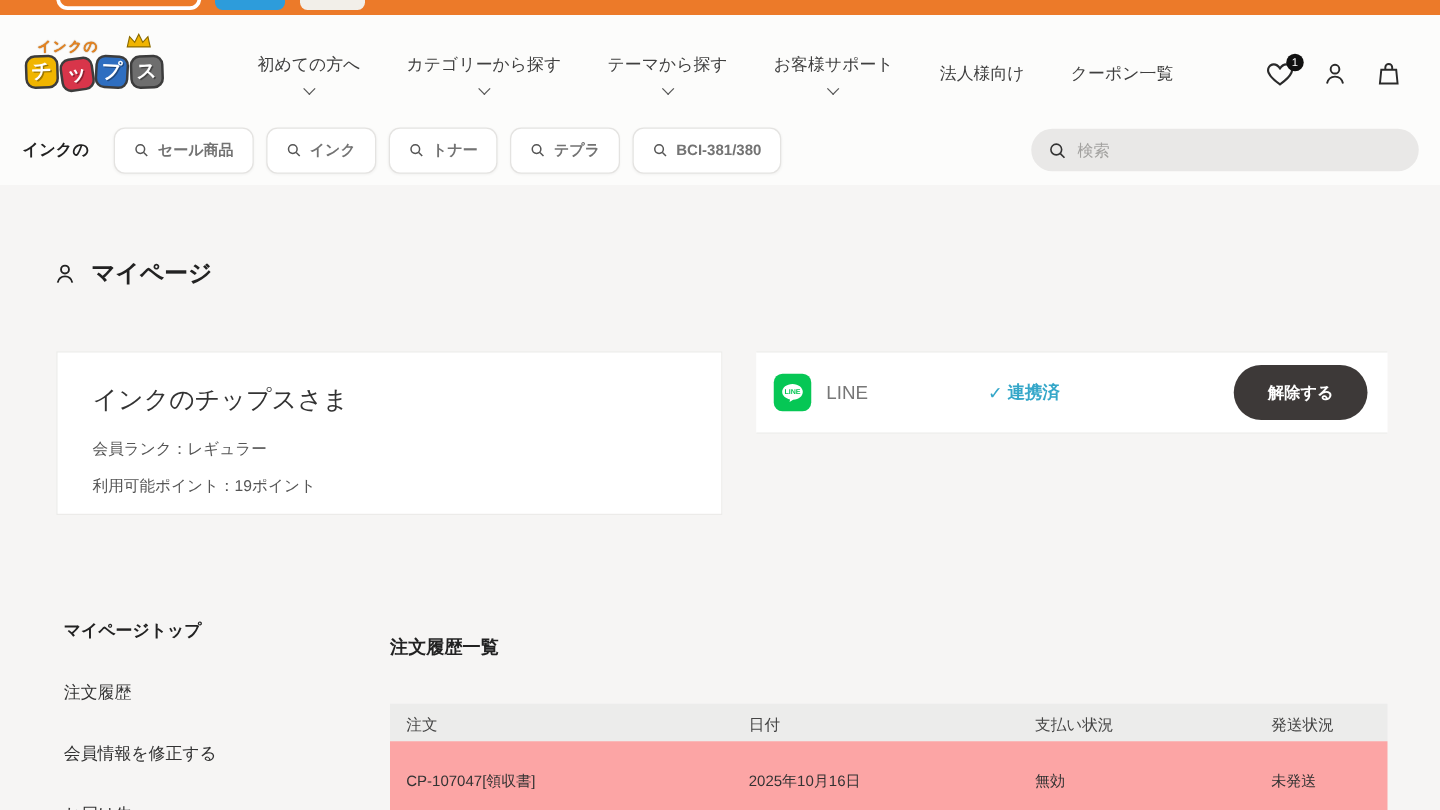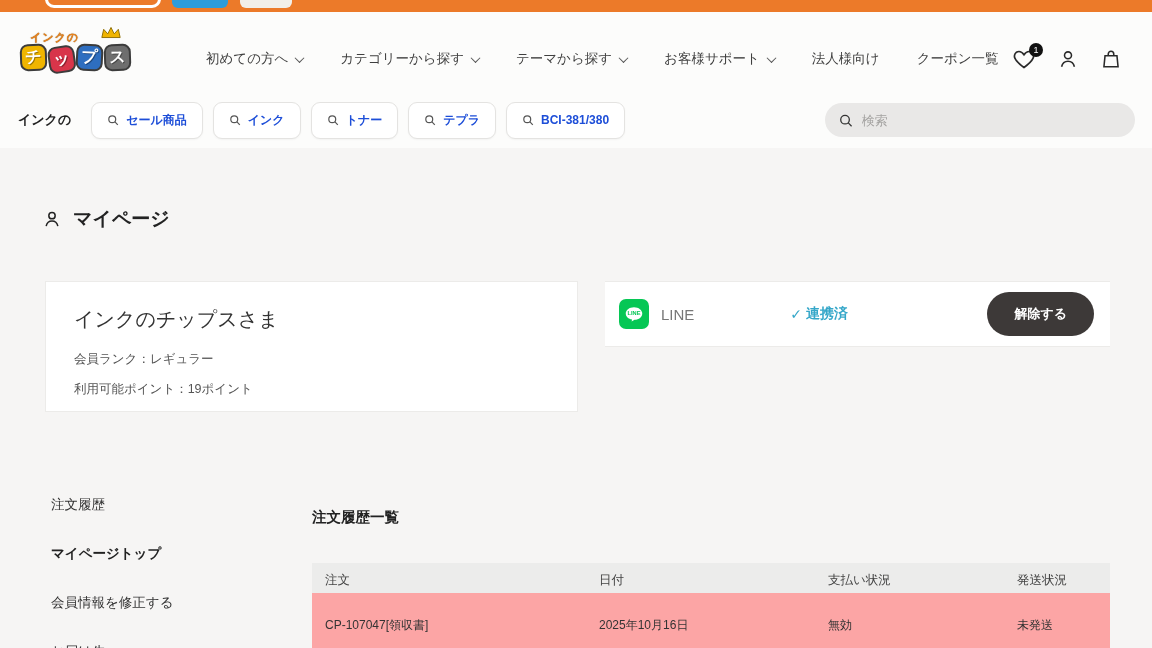--- a/index.html
+++ b/index.html
@@ -25,33 +25,33 @@
   .logo-crown { position:absolute; top:-6px; left:80px; }
   .logo-blocks { position:absolute; top:12px; left:0; display:flex; }
   .blk { width:27px; height:27px; border:2.5px solid #3c3c3c; border-radius:8px;
     color:#fff; font-size:16px; font-weight:bold; display:flex; align-items:center;
     justify-content:center; margin-right:1px; text-shadow:1px 1px 0 rgba(0,0,0,.35); }
   .blk-1 { background:#f0b500; transform:rotate(-2deg); }
   .blk-2 { background:#d8354a; transform:rotate(-8deg) translateY(2px); }
   .blk-3 { background:#2e6ec0; transform:rotate(3deg); }
   .blk-4 { background:#6e6e6e; transform:rotate(-2deg); }
   .nav { display:flex; align-items:center; gap:37px; margin-left:58px; font-size:13.5px; color:#3f3f3f; }
-  .nav-item { display:flex; align-items:center; gap:8px; cursor:pointer; white-space:nowrap; }
+  .nav-item { display:flex; align-items:center; gap:8px; cursor:pointer; white-space:nowrap;flex-direction:column; }
   .chev { width:7px; height:7px; border-right:1.5px solid #555; border-bottom:1.5px solid #555;
     transform:rotate(45deg) translate(-1px,-1px); }
   .hdr-icons { margin-left:auto; display:flex; align-items:center; gap:21px; padding-right:12px; }
   .hicon { position:relative; cursor:pointer; display:flex; }
   .badge { position:absolute; top:-5px; right:-7px; width:14px; height:14px; border-radius:50%;
     background:#111; color:#fff; font-size:9px; display:flex; align-items:center; justify-content:center; }
   
   .kwbar { height:56px; background:#fcfcfb; display:flex; align-items:center; padding:0 17px 0 18px; }
   .kw-label { font-size:13px; font-weight:bold; color:#222; margin-right:20px; white-space:nowrap; }
   .chips { display:flex; gap:10px; }
   .chip { display:inline-flex; align-items:center; gap:7px; background:#fff; border:1px solid #e4e3e1;
-    border-radius:9px; padding:9px 15px; font-size:12px; font-weight:600; color:#1d4ed8;
+    border-radius:9px; padding:9px 15px; font-size:12px; font-weight:600; color:#737373;
     box-shadow:0 1px 2px rgba(0,0,0,.04); cursor:pointer; white-space:nowrap; }
   .search { margin-left:auto; width:310px; height:34px; background:#e9e8e7; border-radius:17px;
     display:flex; align-items:center; padding:0 14px; gap:9px; }
   .search input { border:none; outline:none; background:transparent; font-size:13px; width:100%;
     font-family:inherit; color:#c2410c; }
   .search input::placeholder { color:#a3a2a0; }
   
   .content { position:relative; height:500px; background:#f6f5f4; }
   .page-title { position:absolute; left:42px; top:58px; display:flex; align-items:center; gap:11px;
     font-size:19px; font-weight:bold; color:#222; }
@@ -229,22 +229,22 @@
     </div>
     <span class="line-name">LINE</span>
     <span class="line-status">
       <span>✓</span>
       <span>連携済</span>
     </span>
     <button class="unlink-btn">解除する</button>
   </div>
 
   <div class="sidebar">
+    <div class="sb-item first">マイページトップ</div>
     <div class="sb-item">注文履歴</div>
-    <div class="sb-item first">マイページトップ</div>
     <div class="sb-item">会員情報を修正する</div>
     <div class="sb-item">お届け先</div>
   </div>
 
   <div class="orders">
     <div class="orders-title">注文履歴一覧</div>
     <div class="otable">
       <div class="orow ohead">
         <span class="cell">注文</span>
         <span class="cell">日付</span>

